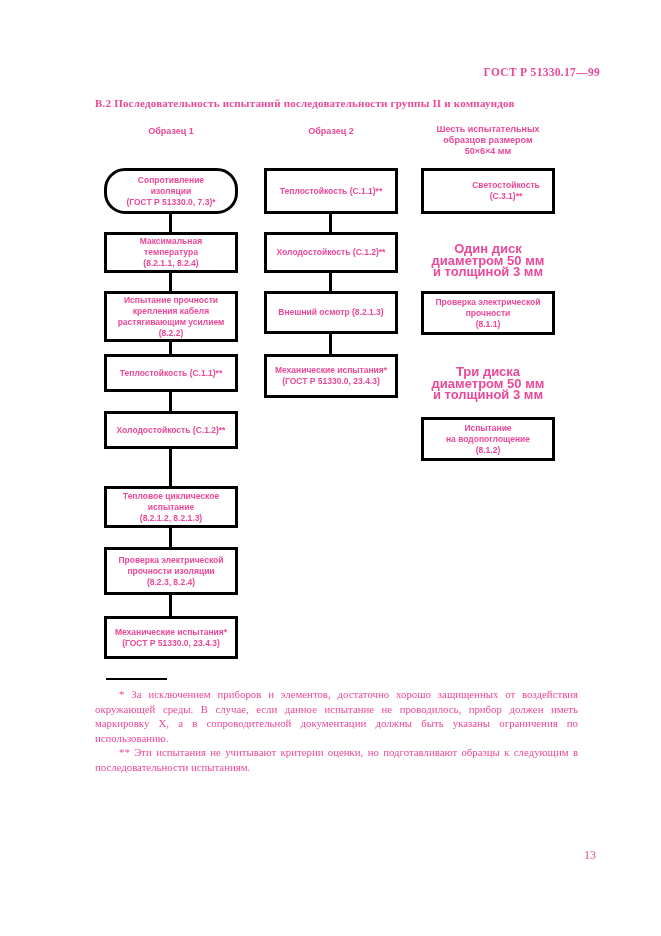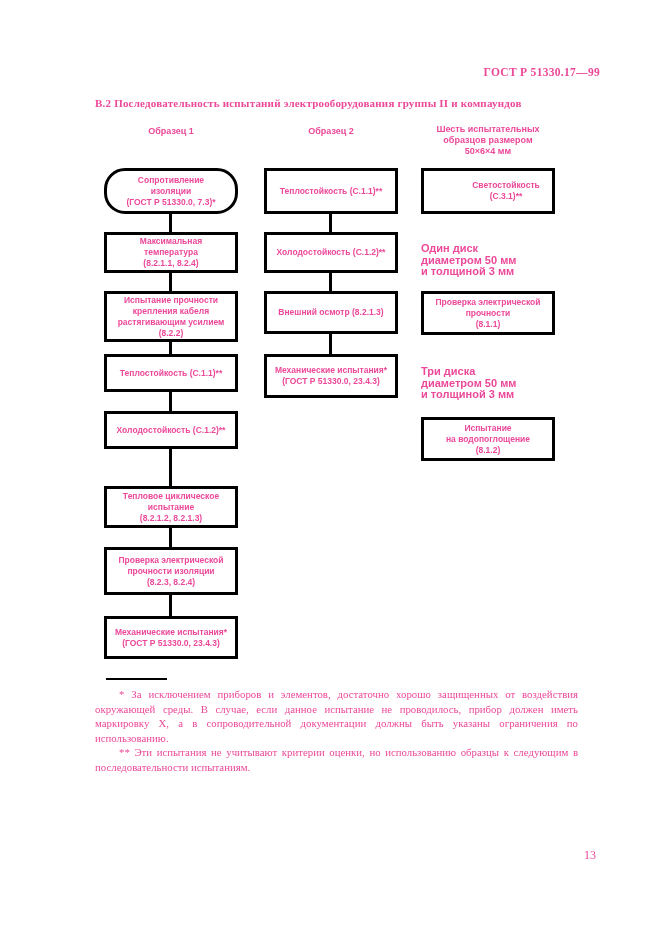--- a/index.html
+++ b/index.html
@@ -27,23 +27,23 @@
     position:absolute; width:134px; box-sizing:border-box;
     border:3px solid #000; background:#fff;
     display:flex; align-items:center; justify-content:center;
     text-align:center;
     font-family:"Liberation Sans", sans-serif;
     font-weight:bold; font-size:8.5px; line-height:11px;
     white-space:pre-line;
     z-index:2;
   }
   .fnote {
-    position:absolute; width:134px; text-align:left;
+    position:absolute; width:134px; text-align:center;
     font-family:"Liberation Sans", sans-serif;
-    font-weight:bold; font-size:11px; line-height:11.5px;
+    font-weight:bold; font-size:13px; line-height:11.5px;
     white-space:pre-line;
   }
   .connector {
     position:absolute; width:3px; background:#000; z-index:1;
   }
   .footnote-rule {
     position:absolute; left:106px; top:678px; width:61px; height:2px; background:#000;
   }
   .footnotes {
     position:absolute; left:95px; top:687px; width:483px;
@@ -88,21 +88,21 @@
   .b32 { top:291px; height:44px; }
   .n32 { top:366px; }
   .b33 { top:417px; height:44px; }
 </style>
 </head>
 <body>
 
 <div class="page">
 
   <div class="doc-header">ГОСТ Р 51330.17—99</div>
-  <div class="doc-title">В.2 Последовательность испытаний электрооборудования группы II и компаундов</div>
+  <div class="doc-title">В.2 Последовательность испытаний последовательности группы II и компаундов</div>
 
   <div class="col-header hdr1">Образец 1</div>
   <div class="col-header hdr2">Образец 2</div>
   <div class="col-header hdr3">Шесть испытательных
 образцов размером
 50×6×4 мм</div>
 
   <div class="connector x1 k11"></div>
   <div class="connector x1 k12"></div>
   <div class="connector x1 k13"></div>
@@ -152,18 +152,18 @@
   <div class="fnote c3 n32">Три диска
 диаметром 50 мм
 и толщиной 3 мм</div>
   <div class="fbox c3 b33">Испытание
 на водопоглощение
 (8.1.2)</div>
 
   <div class="footnote-rule"></div>
   <div class="footnotes">
     <p>* За исключением приборов и элементов, достаточно хорошо защищенных от воздействия окружающей среды. В случае, если данное испытание не проводилось, прибор должен иметь маркировку Х, а в сопроводительной документации должны быть указаны ограничения по использованию.</p>
-    <p>** Эти испытания не учитывают критерии оценки, но использованию образцы к следующим в последовательности испытаниям.</p>
+    <p>** Эти испытания не учитывают критерии оценки, но подготавливают образцы к следующим в последовательности испытаниям.</p>
   </div>
 
   <div class="page-number">13</div>
 
 </div>
 
 </body></html>

